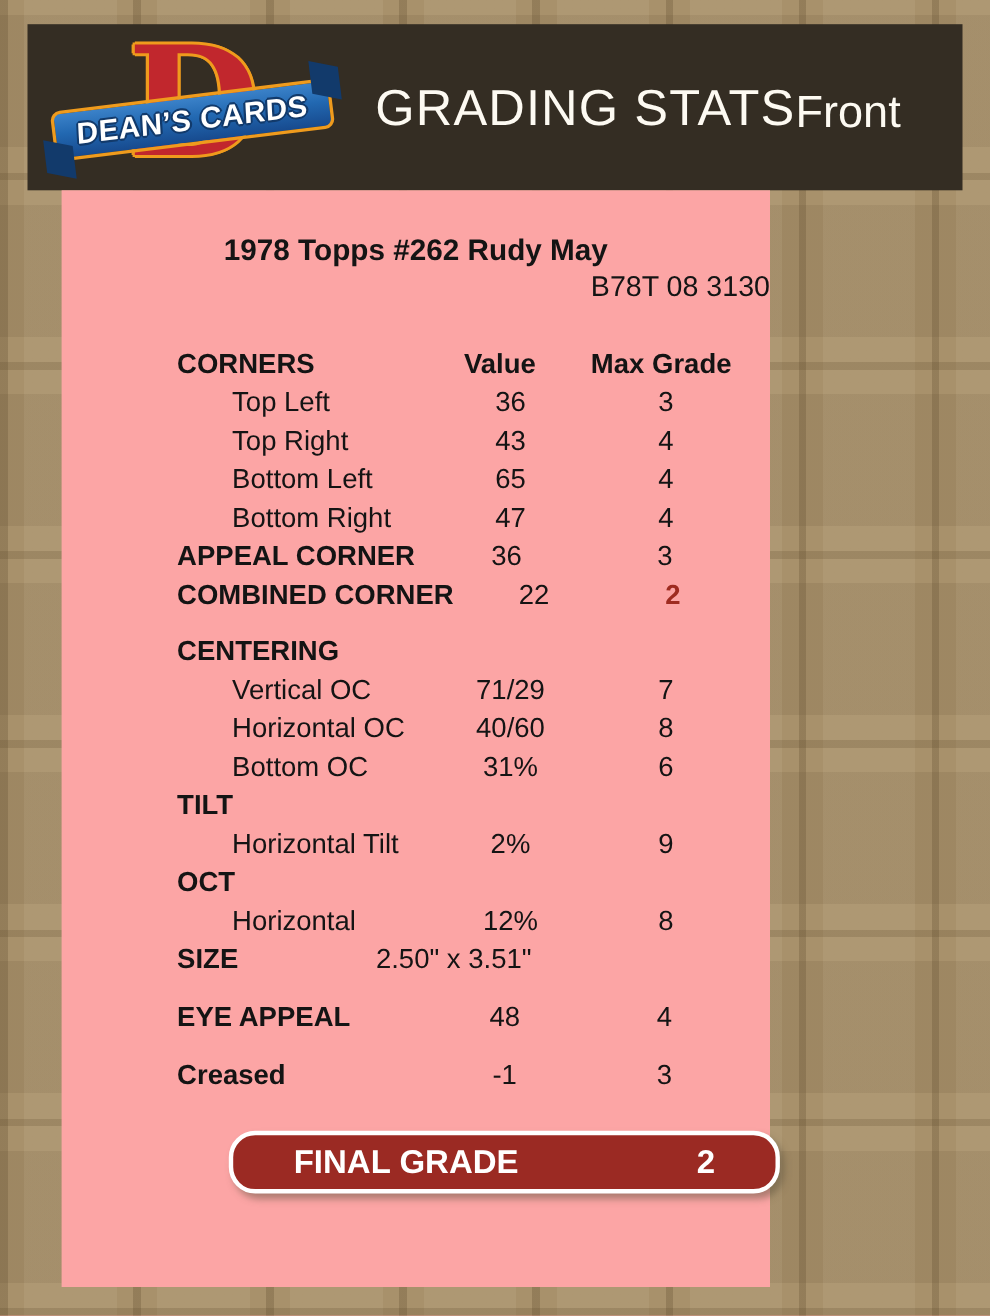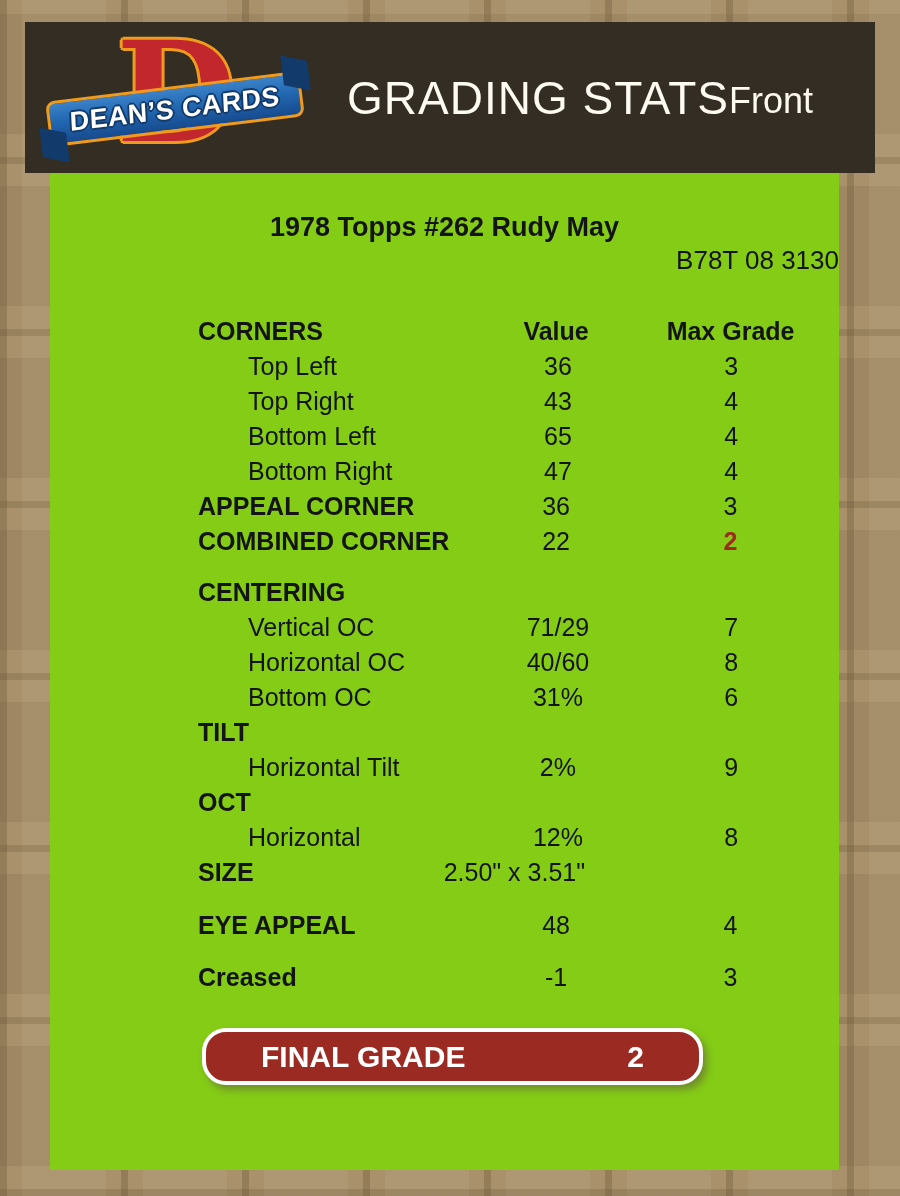--- a/index.html
+++ b/index.html
@@ -22,21 +22,21 @@
   .header{
     position:absolute;left:25px;top:22px;width:850px;height:151px;
     background:#342d23;
   }
   .header-titles{
     position:absolute;right:0;top:0;width:590px;height:100%;
     display:flex;flex-direction:row;align-items:center;justify-content:center;
     color:#fdfaf2;
   }
   .header-main{font-size:46px;line-height:52px;letter-spacing:1px;}
-  .header-sub{font-size:36px;line-height:40px;margin-top:6px;}
+  .header-sub{font-size:41px;line-height:40px;margin-top:6px;}
 
   
   .logo{position:absolute;left:28px;top:8px;width:246px;height:136px;}
   .logo-d{
     position:absolute;left:50%;top:-6px;transform:translateX(-50%);
     font-family:"DejaVu Serif",serif;font-weight:bold;
     font-size:138px;line-height:138px;color:#c1272d;
     text-shadow:
       -3px 0 #ef9b1d, 3px 0 #ef9b1d, 0 -3px #ef9b1d, 0 3px #ef9b1d,
       -2px -2px #ef9b1d, 2px -2px #ef9b1d, -2px 2px #ef9b1d, 2px 2px #ef9b1d;
@@ -57,32 +57,32 @@
   .logo-banner-text{
     color:#ffffff;font-weight:bold;font-size:27px;letter-spacing:.5px;
     transform:skewX(-4deg);white-space:nowrap;
     text-shadow:
       -2px 0 #123a6b, 2px 0 #123a6b, 0 -2px #123a6b, 0 2px #123a6b,
       -1px -1px #123a6b, 1px -1px #123a6b, -1px 1px #123a6b, 1px 1px #123a6b;
   }
 
   
   .panel{
-    position:absolute;left:50px;top:173px;width:789px;height:997px;
-    background:#84cc16;color:#141414;
+    position:absolute;left:56px;top:173px;width:644px;height:997px;
+    background:#fca5a5;color:#141414;
   }
   .card-title{margin-top:40px;text-align:center;font-size:27px;line-height:28px;font-weight:bold;}
   .card-code{margin-top:6px;text-align:right;font-size:26px;line-height:26px;}
 
   .stats-table{margin-top:41px;}
   .t-row{
     display:flex;align-items:center;height:35px;
     padding-left:105px;padding-right:35px;font-size:25px;
   }
-  .t-row .lbl{width:280px;white-space:nowrap;margin-left:43px;}
+  .t-row .lbl{width:280px;white-space:nowrap;}
   .t-row .lbl.ind{padding-left:50px;box-sizing:border-box;}
   .t-row .val{width:220px;text-align:center;white-space:nowrap;}
   .t-row .val.wide{padding-right:110px;box-sizing:content-box;width:110px;}
   .t-row .mx{width:160px;text-align:center;white-space:nowrap;}
   .b{font-weight:bold;}
   .red{color:#9e2b20;font-weight:bold;}
 
   
   .final-grade{
     position:absolute;left:152px;top:855px;width:501px;height:57px;

